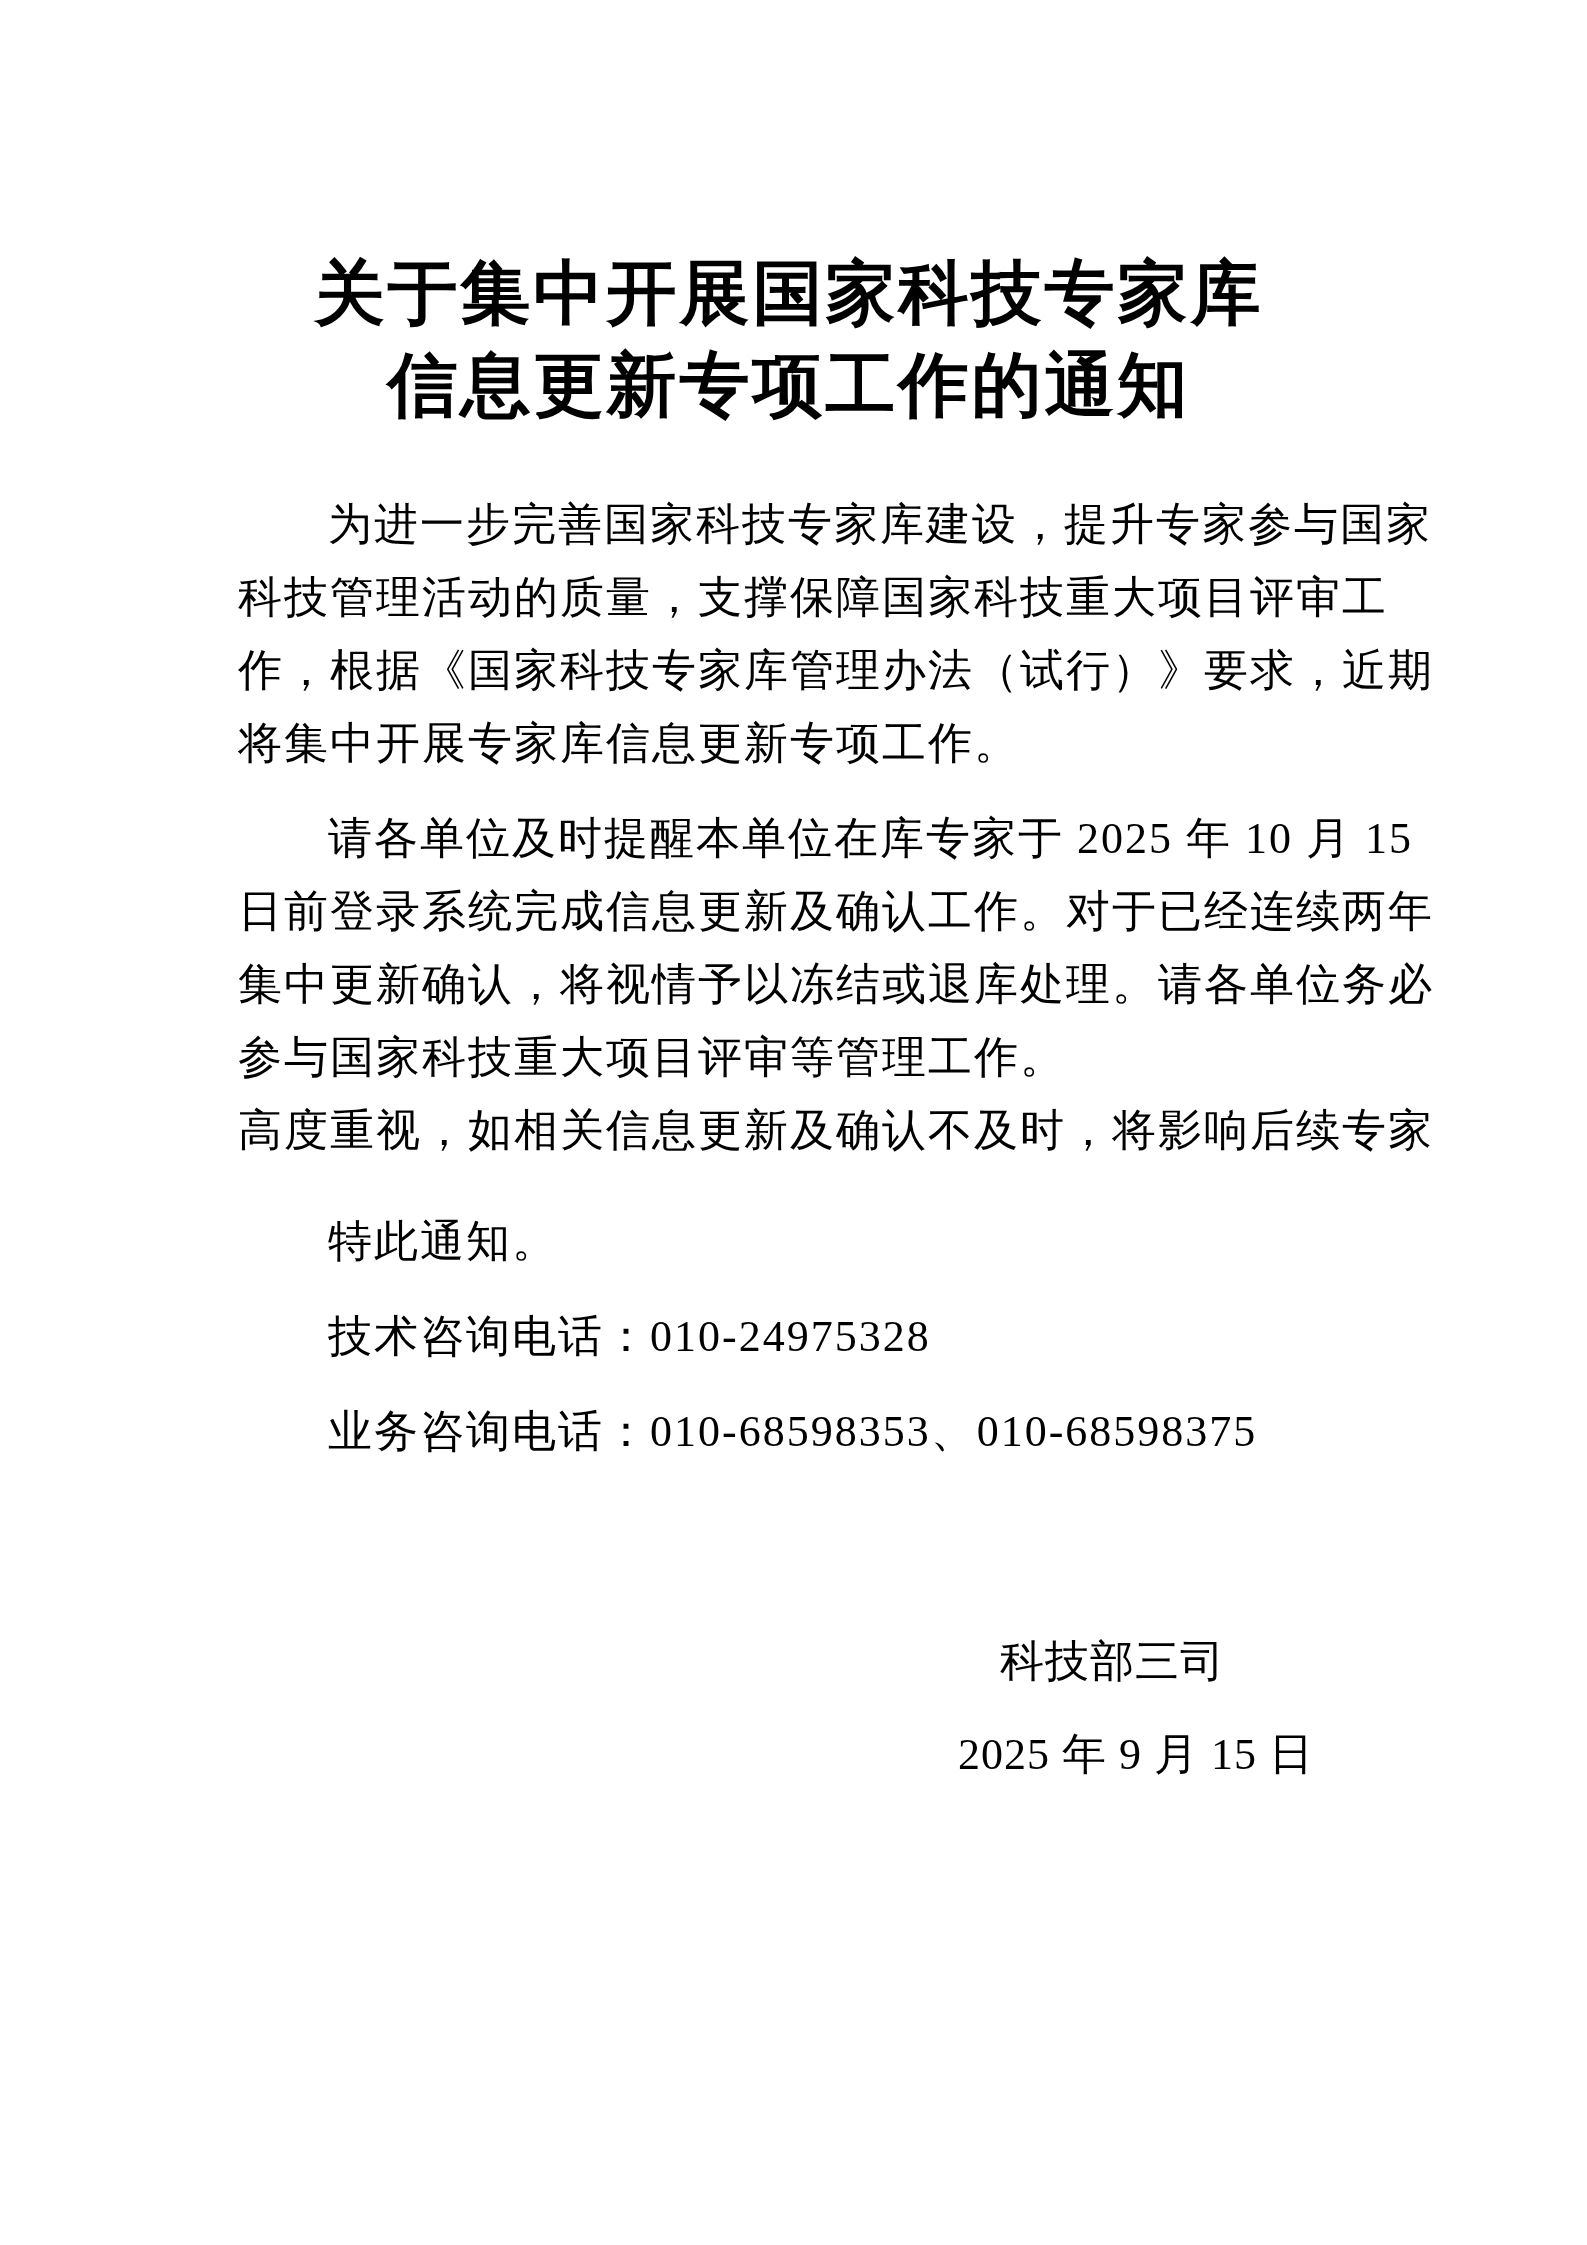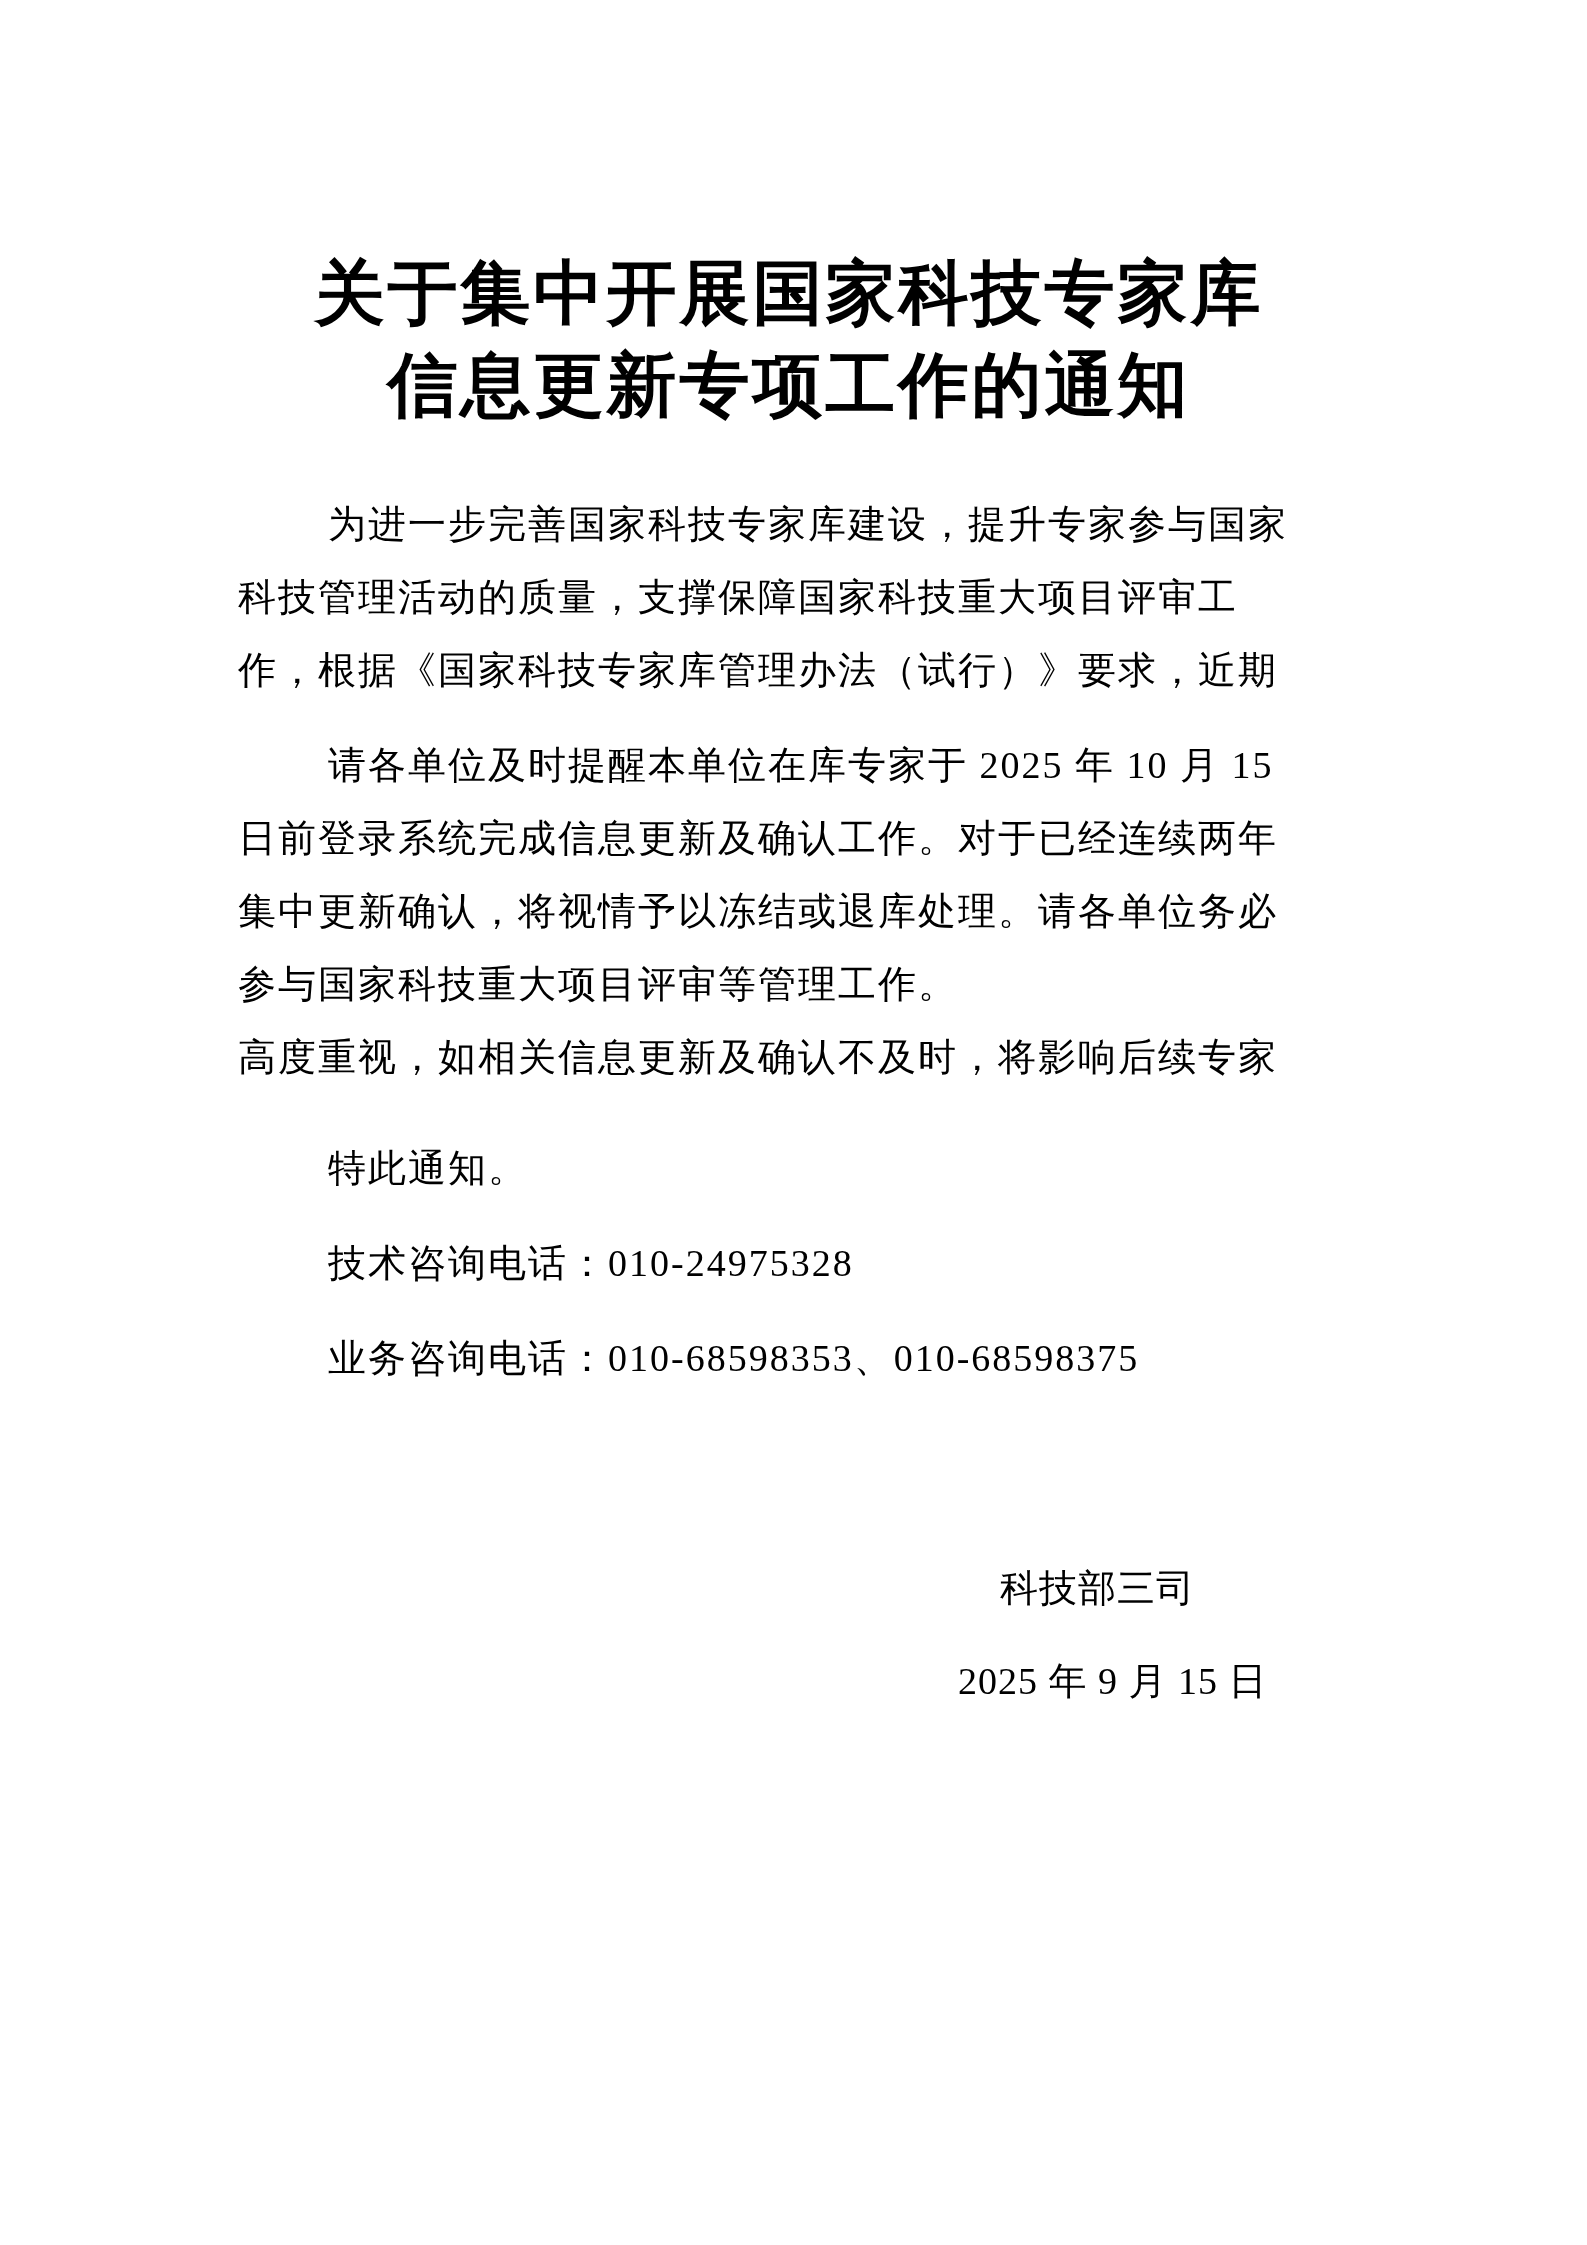--- a/index.html
+++ b/index.html
@@ -30,21 +30,21 @@
     text-align: center;
   }
   .title-line {
     font-size: 70px;
     line-height: 92px;
     font-weight: bold;
     letter-spacing: 3px;
     white-space: nowrap;
   }
   .body-line {
-    font-size: 38px;
+    font-size: 44px;
     line-height: 73px;
     letter-spacing: 2px;
     white-space: nowrap;
   }
   .indent {
     padding-left: 90px;
   }
   .para-1 {
     margin-top: 56px;
   }
@@ -76,20 +76,21 @@
 
     <div class="title-block">
       <div class="title-line">关于集中开展国家科技专家库</div>
       <div class="title-line">信息更新专项工作的通知</div>
     </div>
 
     <div class="para-1">
       <div class="body-line indent">为进一步完善国家科技专家库建设，提升专家参与国家</div>
       <div class="body-line">科技管理活动的质量，支撑保障国家科技重大项目评审工</div>
       <div class="body-line">作，根据《国家科技专家库管理办法（试行）》要求，近期</div>
+      <div class="body-line">将集中开展专家库信息更新专项工作。</div>
     </div>
 
     <div class="para-2">
       <div class="body-line indent">请各单位及时提醒本单位在库专家于 2025 年 10 月 15</div>
       <div class="body-line">日前登录系统完成信息更新及确认工作。对于已经连续两年</div>
       <div class="body-line">集中更新确认，将视情予以冻结或退库处理。请各单位务必</div>
       <div class="body-line">参与国家科技重大项目评审等管理工作。</div>
       <div class="body-line">高度重视，如相关信息更新及确认不及时，将影响后续专家</div>
     </div>
 

